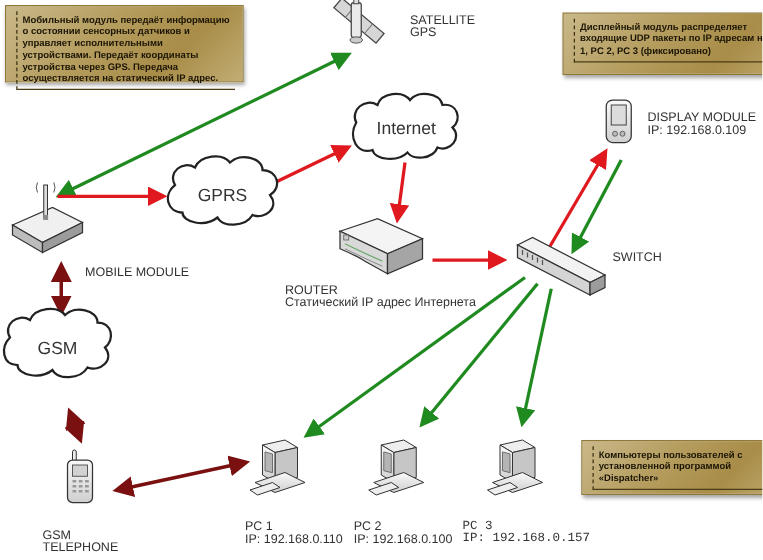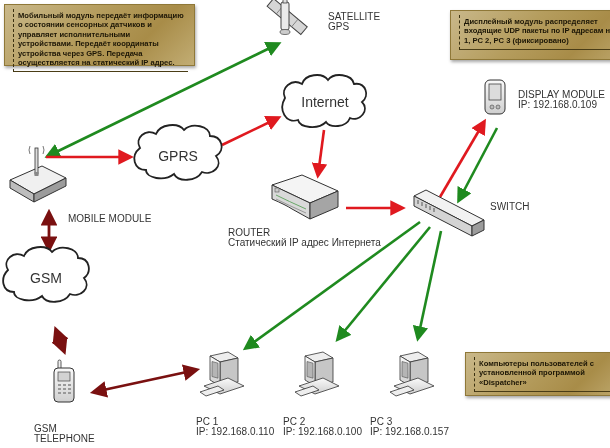--- a/index.html
+++ b/index.html
@@ -209,17 +209,17 @@
     <div>TELEPHONE</div>
   </div>
   <div class="lbl" style="left:196px; top:417px; width:80px;">
     <div>PC 1</div>
     <div>IP: 192.168.0.110</div>
   </div>
   <div class="lbl" style="left:283px; top:417px; width:80px;">
     <div>PC 2</div>
     <div>IP: 192.168.0.100</div>
   </div>
-  <div class="lbl" style="left:370px; top:417px; width:80px;">
+  <div class="lbl" style="left:370px; top:417px; width:80px;font-family:Liberation Mono, monospace;">
     <div>PC 3</div>
     <div>IP: 192.168.0.157</div>
   </div>
 </div>
 
 </body></html>

